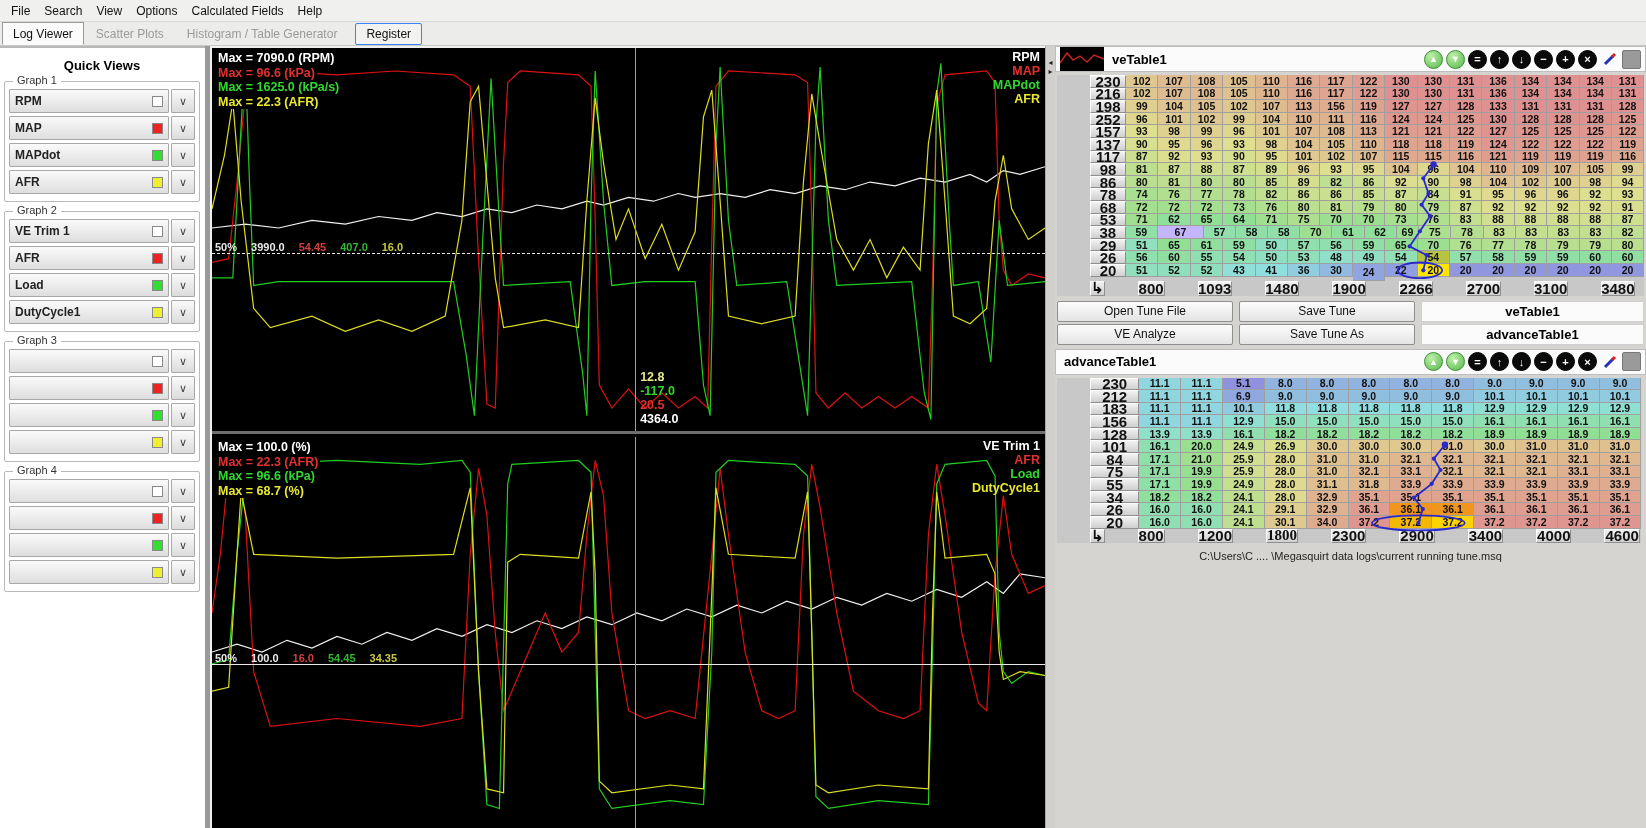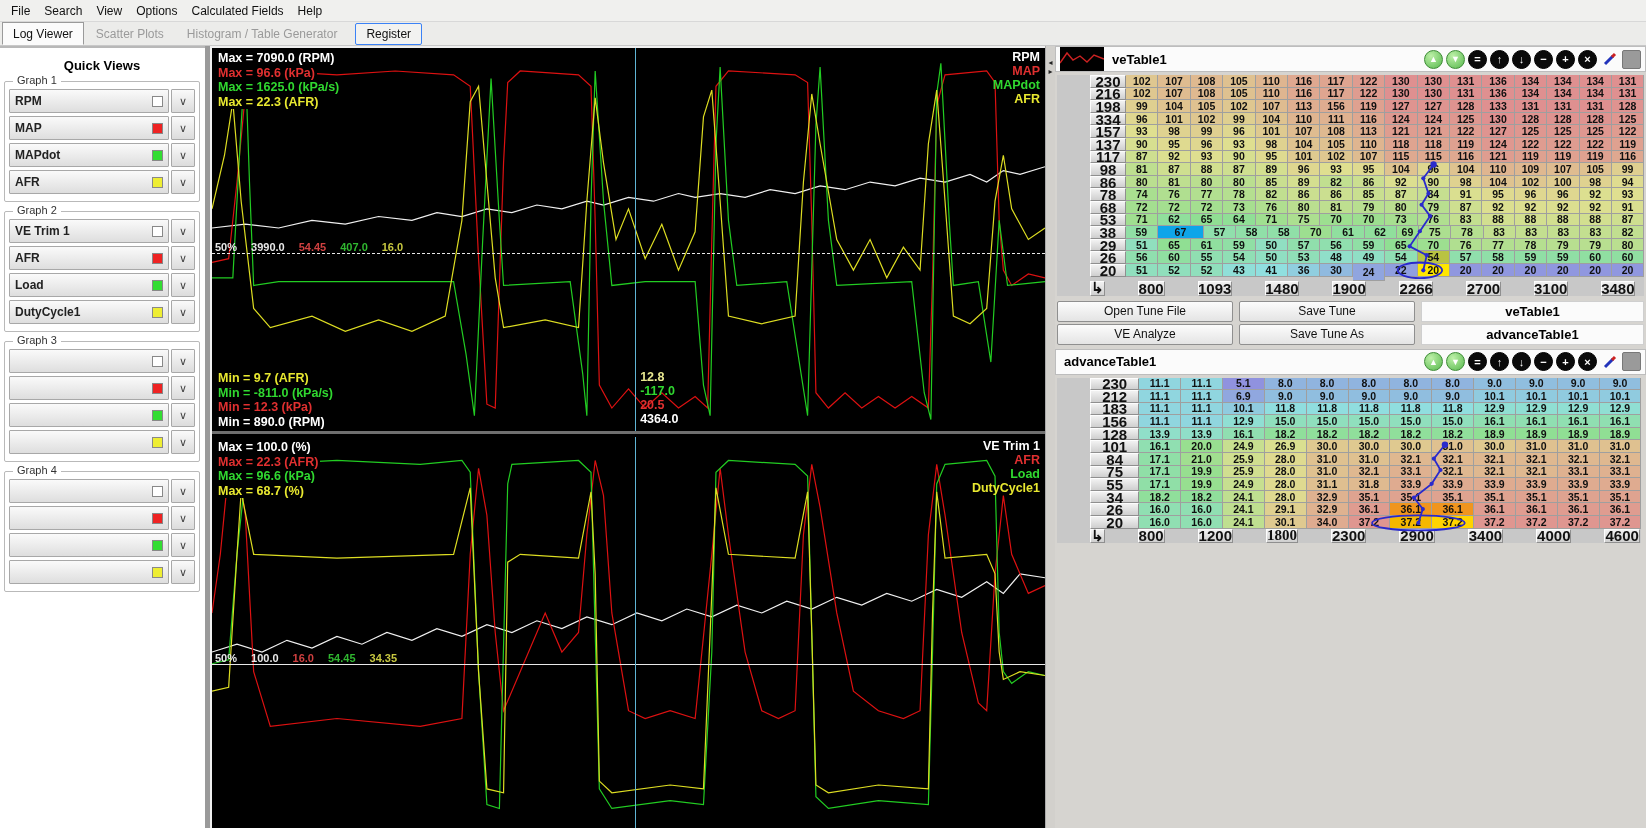--- a/index.html
+++ b/index.html
@@ -246,26 +246,20 @@
             <span style="color: rgb(48, 184, 48);">407.0</span>
             <span style="color: rgb(200, 200, 64);">16.0</span>
           </div>
         </div>
         <div class="maxmin" style="top: 3px;">
           <div style="color: rgb(255, 255, 255);">Max = 7090.0 (RPM)</div>
           <div style="color: rgb(224, 48, 48);">Max = 96.6 (kPa)</div>
           <div style="color: rgb(48, 216, 48);">Max = 1625.0 (kPa/s)</div>
           <div style="color: rgb(232, 232, 48);">Max = 22.3 (AFR)</div>
         </div>
-        <div class="maxmin" style="bottom: 2px;">
-          <div style="color: rgb(232, 232, 48);">Min = 9.7 (AFR)</div>
-          <div style="color: rgb(48, 216, 48);">Min = -811.0 (kPa/s)</div>
-          <div style="color: rgb(224, 48, 48);">Min = 12.3 (kPa)</div>
-          <div style="color: rgb(255, 255, 255);">Min = 890.0 (RPM)</div>
-        </div>
         <div class="legend">
           <div style="color: rgb(255, 255, 255);">RPM</div>
           <div style="color: rgb(224, 48, 48);">MAP</div>
           <div style="color: rgb(48, 216, 48);">MAPdot</div>
           <div style="color: rgb(232, 232, 48);">AFR</div>
         </div>
         <div class="cursor" style="left: 50.8%;"></div>
         <div class="cursor-values" style="left: calc(50.8% + 5px); top: 84%;">
           <div style="color: rgb(232, 232, 144);">12.8</div>
           <div style="color: rgb(48, 216, 48);">-117.0</div>
@@ -388,21 +382,21 @@
           <div class="vcell" style="width: 34.2px; height: 12.6px; background: rgb(223, 148, 144);">127</div>
           <div class="vcell" style="width: 34.2px; height: 12.6px; background: rgb(223, 148, 144);">127</div>
           <div class="vcell" style="width: 34.2px; height: 12.6px; background: rgb(223, 147, 144);">128</div>
           <div class="vcell" style="width: 34.2px; height: 12.6px; background: rgb(223, 144, 144);">133</div>
           <div class="vcell" style="width: 34.2px; height: 12.6px; background: rgb(223, 144, 144);">131</div>
           <div class="vcell" style="width: 34.2px; height: 12.6px; background: rgb(223, 144, 144);">131</div>
           <div class="vcell" style="width: 34.2px; height: 12.6px; background: rgb(223, 144, 144);">131</div>
           <div class="vcell" style="width: 34.2px; height: 12.6px; background: rgb(223, 147, 144);">128</div>
         </div>
         <div class="trow">
-          <div class="rowlabel" style="width: 38px; height: 12.6px;">334</div>
+          <div class="rowlabel" style="width: 38px; height: 12.6px;">252</div>
           <div class="vcell" style="width: 34.2px; height: 12.6px; background: rgb(223, 215, 144);">96</div>
           <div class="vcell" style="width: 34.2px; height: 12.6px; background: rgb(223, 202, 144);">101</div>
           <div class="vcell" style="width: 34.2px; height: 12.6px; background: rgb(223, 199, 144);">102</div>
           <div class="vcell" style="width: 34.2px; height: 12.6px; background: rgb(223, 207, 144);">99</div>
           <div class="vcell" style="width: 34.2px; height: 12.6px; background: rgb(223, 195, 144);">104</div>
           <div class="vcell" style="width: 34.2px; height: 12.6px; background: rgb(223, 181, 144);">110</div>
           <div class="vcell" style="width: 34.2px; height: 12.6px; background: rgb(223, 178, 144);">111</div>
           <div class="vcell" style="width: 34.2px; height: 12.6px; background: rgb(223, 168, 144);">116</div>
           <div class="vcell" style="width: 34.2px; height: 12.6px; background: rgb(223, 152, 144);">124</div>
           <div class="vcell" style="width: 34.2px; height: 12.6px; background: rgb(223, 152, 144);">124</div>
@@ -561,21 +555,21 @@
           <div class="vcell" style="width: 34.2px; height: 12.6px; background: rgb(195, 223, 144);">83</div>
           <div class="vcell" style="width: 34.2px; height: 12.6px; background: rgb(210, 223, 144);">88</div>
           <div class="vcell" style="width: 34.2px; height: 12.6px; background: rgb(210, 223, 144);">88</div>
           <div class="vcell" style="width: 34.2px; height: 12.6px; background: rgb(210, 223, 144);">88</div>
           <div class="vcell" style="width: 34.2px; height: 12.6px; background: rgb(210, 223, 144);">88</div>
           <div class="vcell" style="width: 34.2px; height: 12.6px; background: rgb(206, 223, 144);">87</div>
         </div>
         <div class="trow">
           <div class="rowlabel" style="width: 38px; height: 12.6px;">38</div>
           <div class="vcell" style="width: 34.2px; height: 12.6px; background: rgb(144, 223, 165);">59</div>
-          <div class="vcell" style="width: 49px; height: 12.6px; background: #0ea5e9;">67</div>
+          <div class="vcell" style="width: 49px; height: 12.6px; background: #c4b5fd;">67</div>
           <div class="vcell" style="width: 34.2px; height: 12.6px; background: rgb(144, 223, 172);">57</div>
           <div class="vcell" style="width: 34.2px; height: 12.6px; background: rgb(144, 223, 168);">58</div>
           <div class="vcell" style="width: 34.2px; height: 12.6px; background: rgb(144, 223, 168);">58</div>
           <div class="vcell" style="width: 34.2px; height: 12.6px; background: rgb(157, 223, 144);">70</div>
           <div class="vcell" style="width: 34.2px; height: 12.6px; background: rgb(144, 223, 159);">61</div>
           <div class="vcell" style="width: 34.2px; height: 12.6px; background: rgb(144, 223, 156);">62</div>
           <div class="vcell" style="width: 24px; height: 12.6px; background: rgb(155, 223, 144);">69</div>
           <div class="vcell" style="width: 34.2px; height: 12.6px; background: rgb(172, 223, 144);">75</div>
           <div class="vcell" style="width: 34.2px; height: 12.6px; background: rgb(181, 223, 144);">78</div>
           <div class="vcell" style="width: 34.2px; height: 12.6px; background: rgb(195, 223, 144);">83</div>
@@ -906,13 +900,14 @@
           <circle cx="376.87" cy="80.64" r="2.1" fill="#2a2acc"></circle>
           <circle cx="383.5" cy="91.97999999999999" r="2.1" fill="#2a2acc"></circle>
           <circle cx="374.66" cy="105.84" r="2.1" fill="#2a2acc"></circle>
           <circle cx="356.98" cy="119.7" r="2.1" fill="#2a2acc"></circle>
           <circle cx="365.82" cy="131.04" r="2.1" fill="#2a2acc"></circle>
           <circle cx="361.40000000000003" cy="144.9" r="2.1" fill="#2a2acc"></circle>
           <ellipse cx="361.40000000000003" cy="144.9" rx="46.410000000000004" ry="7.56" fill="none" stroke="#2a2acc" stroke-width="1.8"></ellipse>
         </svg>
       </div>
     </div>
+  <div id="status-path">C:\Users\C .... \Megasquirt data logs\current running tune.msq</div>
 </div>
 
 </body></html>

